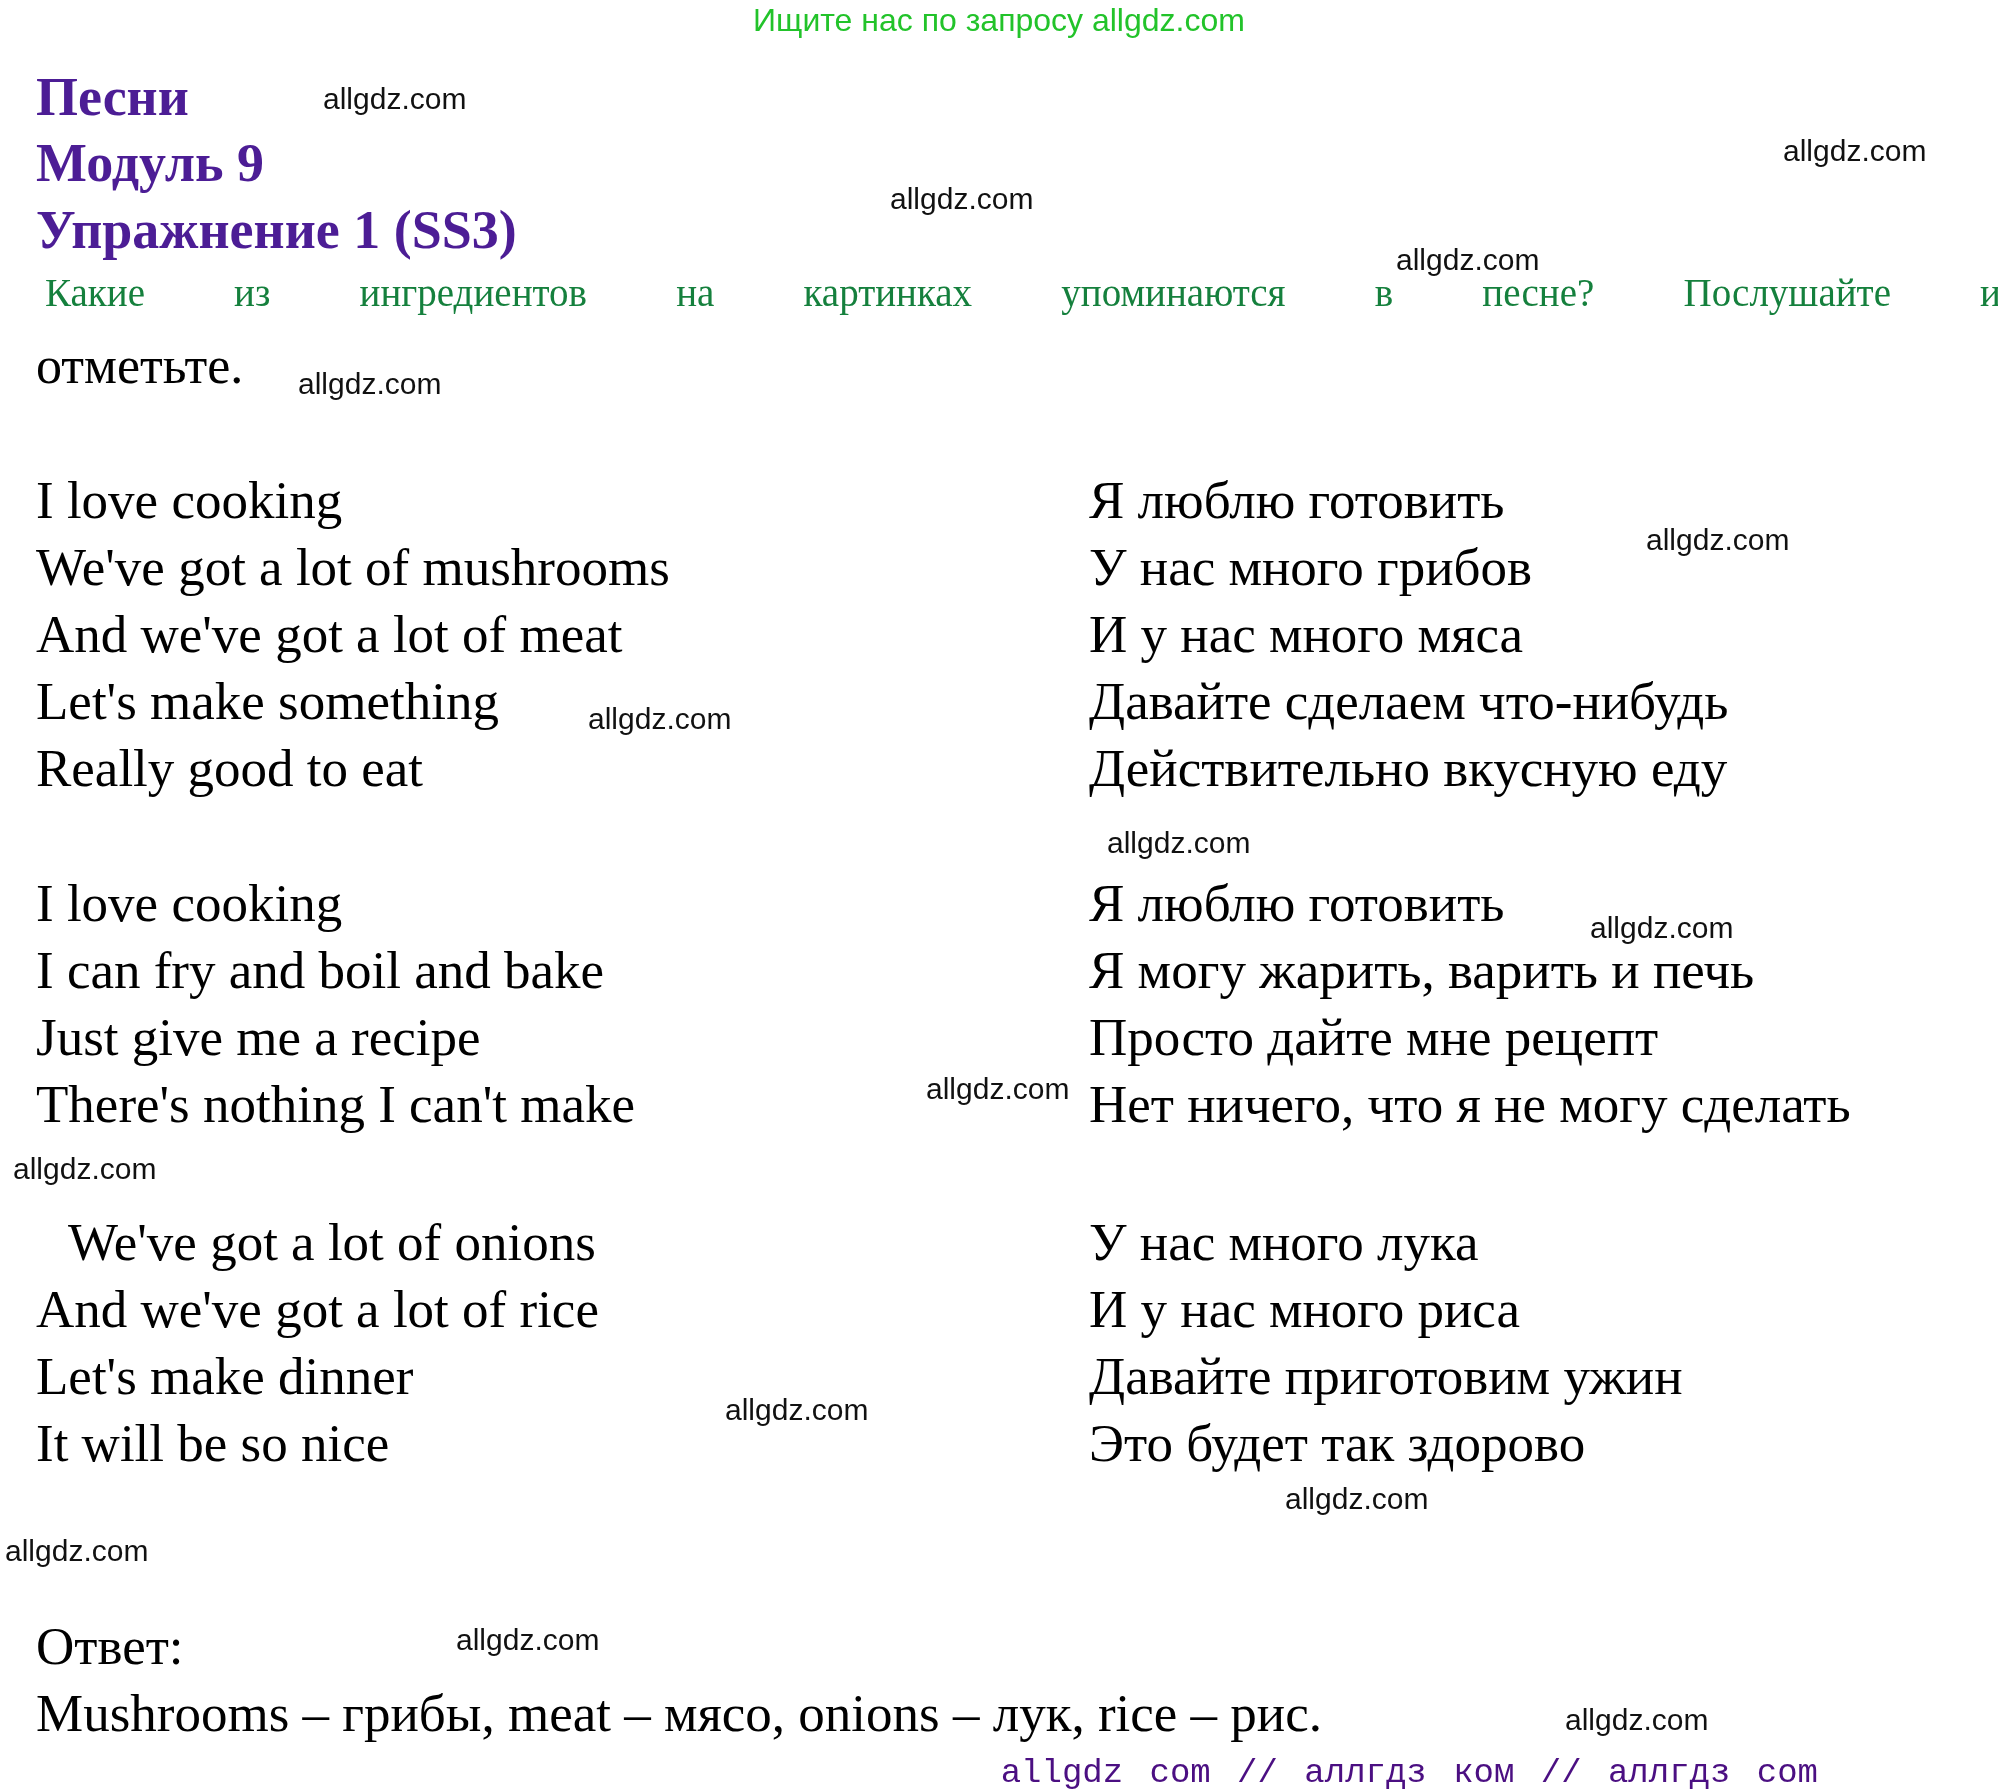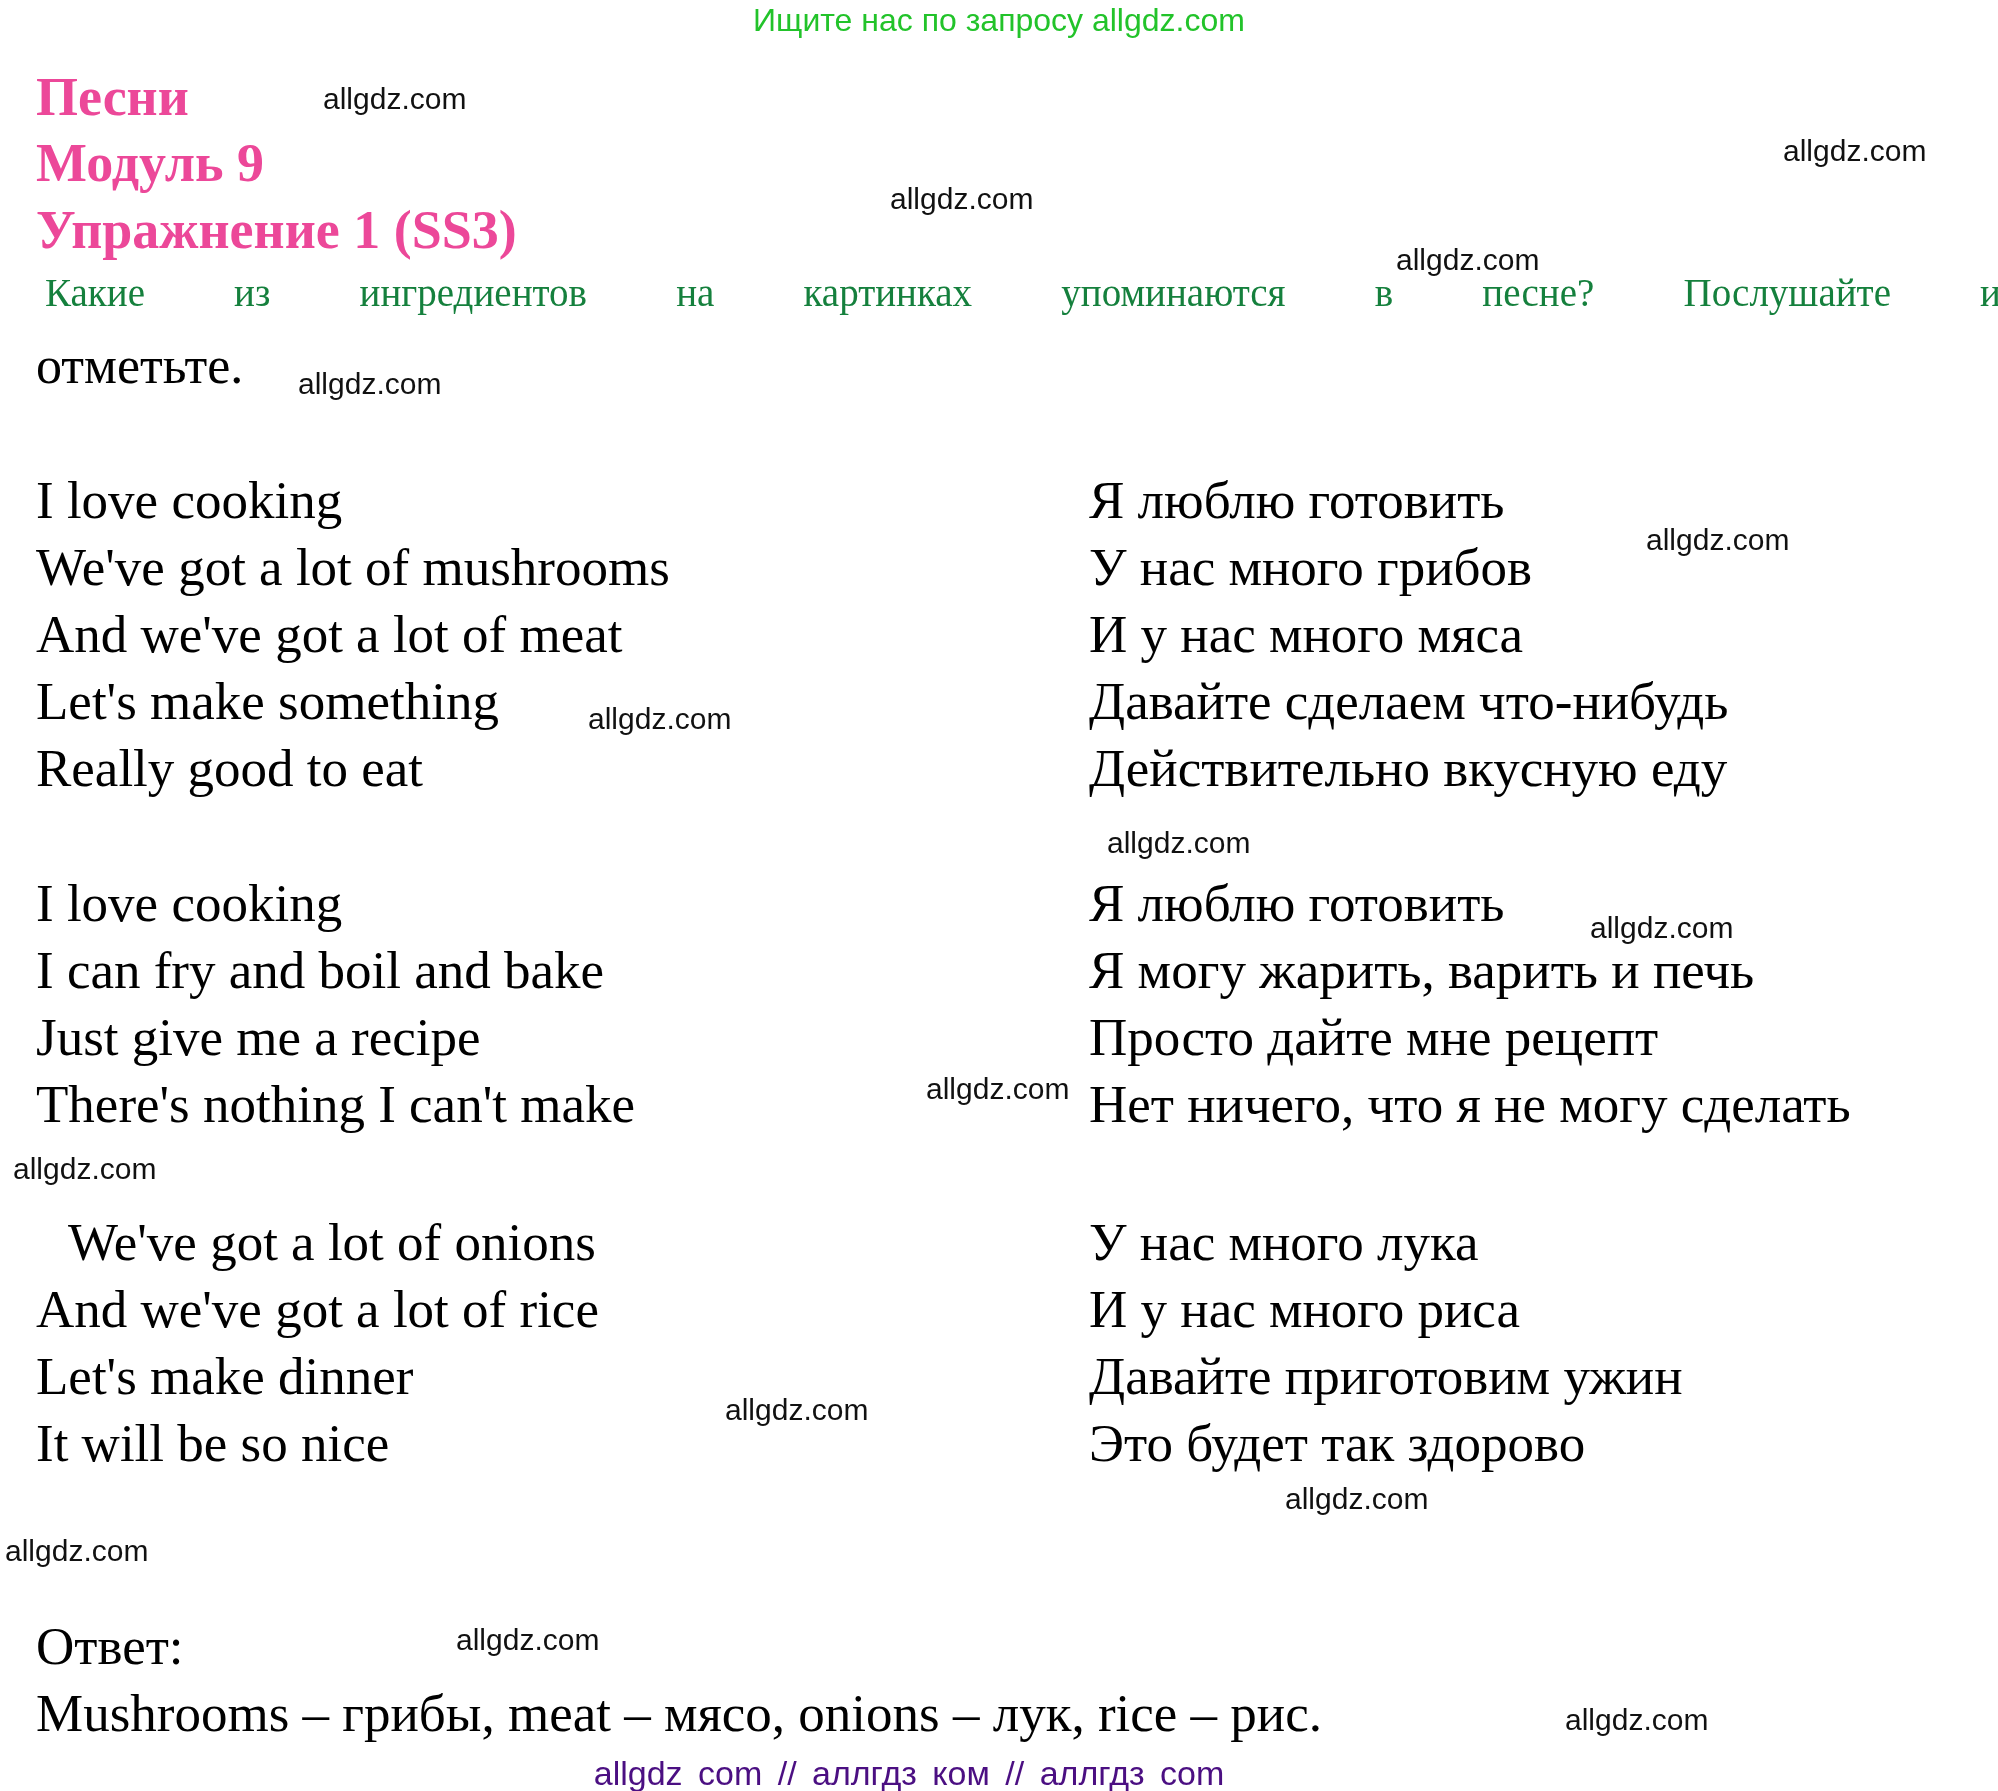--- a/index.html
+++ b/index.html
@@ -4,39 +4,39 @@
 <style>
   html, body { margin: 0; padding: 0; background: #ffffff; }
   body { width: 1998px; height: 1791px; position: relative; overflow: hidden; }
   .abs { position: absolute; white-space: nowrap; }
   .banner {
     left: 0; width: 1998px; top: 2px; text-align: center;
     font-family: "Liberation Sans", sans-serif; font-size: 32px; color: #22c32a;
   }
   .heading {
     left: 36px; font-family: "Liberation Serif", serif; font-weight: bold;
-    font-size: 54px; color: #ec4899; line-height: 1;
+    font-size: 54px; color: #4c1d95; line-height: 1;
   }
   .instr {
     left: 45px; width: 1956px; font-family: "Liberation Serif", serif;
     font-size: 39px; color: #15803d; line-height: 1; text-align: justify;
     text-align-last: justify;
   }
   .instr2 { left: 36px; font-family: "Liberation Serif", serif; font-size: 52px; color: #000; line-height: 1; }
   .lyric {
     font-family: Liberation Serif, serif; font-size: 53px; color: #000; line-height: 1;
   }
   .lyric.en { left: 36px; }
   .lyric.ru { left: 1089px; }
   .wm {
     font-family: "Liberation Sans", sans-serif; font-size: 30px; color: #111; line-height: 1;
   }
   .footer {
-    left: 0; width: 1818px; top: 1756px; text-align: center;
-    font-family: Liberation Sans, sans-serif; font-size: 34px; color: #4b0f82; line-height: 1;
+    left: 0; width: 1818px; top: 1756px; text-align: right;
+    font-family: Liberation Mono, monospace; font-size: 34px; color: #4b0f82; line-height: 1;
     word-spacing: 6px;
   }
 </style>
 </head>
 <body>
 
 <div class="abs banner">Ищите нас по запросу allgdz.com</div>
 
 <div class="abs heading" style="top:70px;">Песни</div>
 <div class="abs heading" style="top:136px;">Модуль 9</div>

